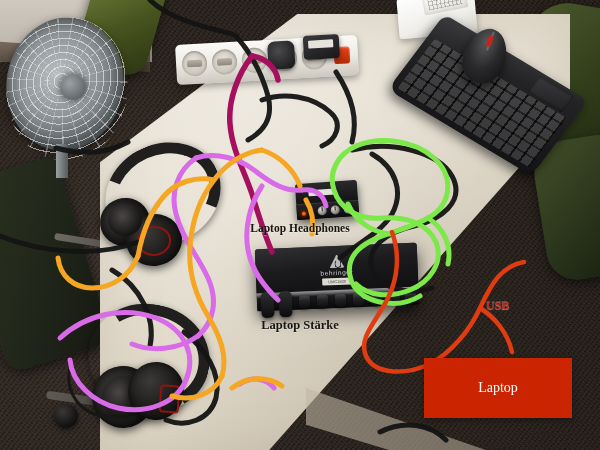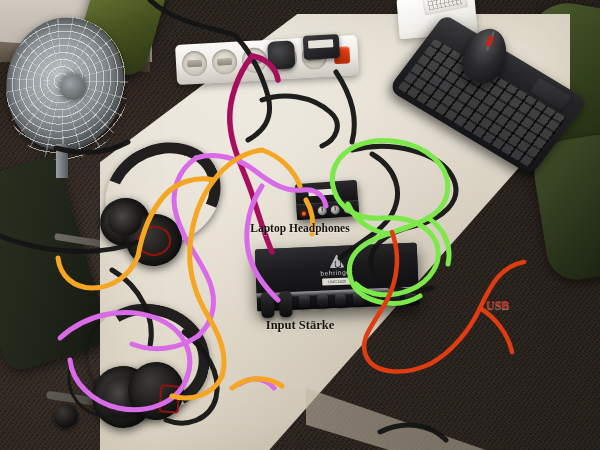--- a/index.html
+++ b/index.html
@@ -372,18 +372,21 @@
         <path d="M480,308 C496,318 508,334 512,352"></path>
       </g>
 
     </g>
   </svg>
 
   <div class="anno" id="anno-output">
     <div>Laptop Headphones</div>
   </div>
 
-  <div class="anno" id="anno-input">Input Stärke</div>
+  <div class="anno" id="anno-input">Laptop Stärke</div>
 
   <div class="anno" id="anno-usb">USB</div>
 
+  <div id="laptop-box">
+    <span id="laptop-label">Laptop</span>
+  </div>
 
 </div>
 
 </body></html>

